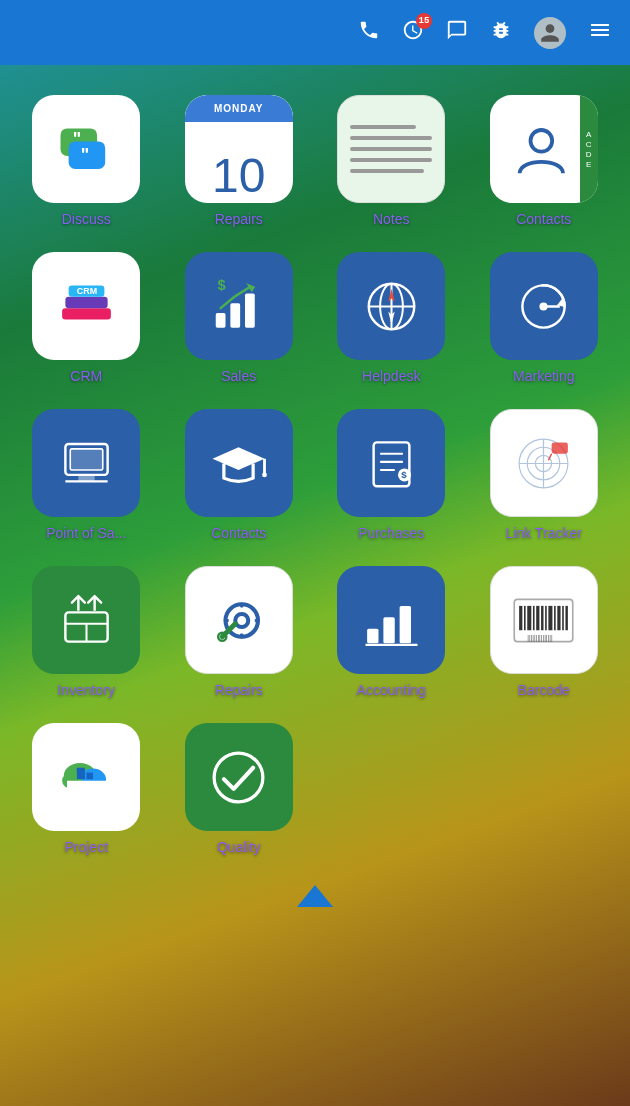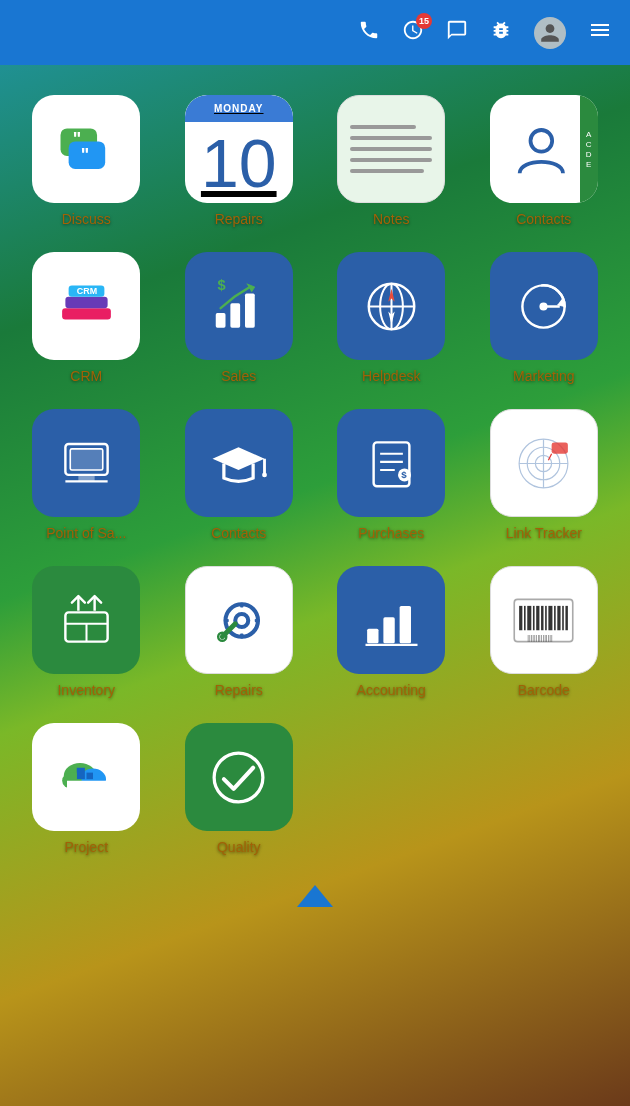--- a/index.html
+++ b/index.html
@@ -36,20 +36,21 @@
       background: #e53935;
       color: white;
       border-radius: 50%;
       font-size: 9px;
       width: 16px;
       height: 16px;
       display: flex;
       align-items: center;
       justify-content: center;
       font-weight: bold;
+      font-family: Liberation Mono, monospace;
     }
     .avatar {
       width: 32px;
       height: 32px;
       border-radius: 50%;
       background: #b0bec5;
       overflow: hidden;
       display: flex;
       align-items: center;
       justify-content: center;
@@ -79,21 +80,21 @@
       border-radius: 22px;
       display: flex;
       align-items: center;
       justify-content: center;
       margin-bottom: 8px;
       position: relative;
       overflow: hidden;
     }
 
     .app-label {
-      color: #a16207;
+      color: #8b5cf6;
       font-size: 14px;
       font-weight: 500;
       text-align: center;
       text-shadow: 0 1px 3px rgba(0,0,0,0.5);
     }
 
     
     .icon-discuss { background: white; }
     .icon-calendar { background: linear-gradient(180deg, #3a7bd5 50%, white 50%); }
     .icon-notes { background: #e8f5e9; border: 1px solid #ddd; }
@@ -191,25 +192,25 @@
         <rect x="8" y="14" width="45" height="34" rx="8" fill="#4CAF50"></rect>
         <rect x="18" y="30" width="45" height="34" rx="8" fill="#2196F3"></rect>
         <text x="23" y="35" font-size="22" fill="white" font-weight="bold">"</text>
         <text x="33" y="54" font-size="22" fill="white" font-weight="bold">"</text>
       </svg>
     </div>
     <span class="app-label">Discuss</span>
   </div>
 
   <div class="app-item">
-    <div class="app-icon icon-calendar" style="background: white; flex-direction: column; justify-content: flex-start; text-decoration: underline;">
+    <div class="app-icon icon-calendar" style="background: white; flex-direction: column; justify-content: space-between;">
       <div style="background:#3a7bd5; width:100%; text-align:center; padding:8px 0; border-radius:22px 22px 0 0;">
         <div style="color:white; font-size:10px; font-weight:bold; letter-spacing:1px;">MONDAY</div>
       </div>
-      <div style="color:#2b5fa8; font-size:68px; font-weight:200; line-height:1.1; margin-top:4px;">10</div>
+      <div style="color:#2b5fa8; font-size:48px; font-weight:200; line-height:1.1; margin-top:4px;">10</div>
     </div>
     <span class="app-label">Repairs</span>
   </div>
 
   <div class="app-item">
     <div class="app-icon icon-notes" style="flex-direction: column; justify-content: center; align-items: flex-start; padding: 12px;">
       <div class="note-line" style="width:80%; height:4px; background:#999; border-radius:2px; margin-bottom:7px;"></div>
       <div class="note-line" style="width:100%; height:4px; background:#999; border-radius:2px; margin-bottom:7px;"></div>
       <div class="note-line" style="width:100%; height:4px; background:#999; border-radius:2px; margin-bottom:7px;"></div>
       <div class="note-line" style="width:100%; height:4px; background:#999; border-radius:2px; margin-bottom:7px;"></div>

